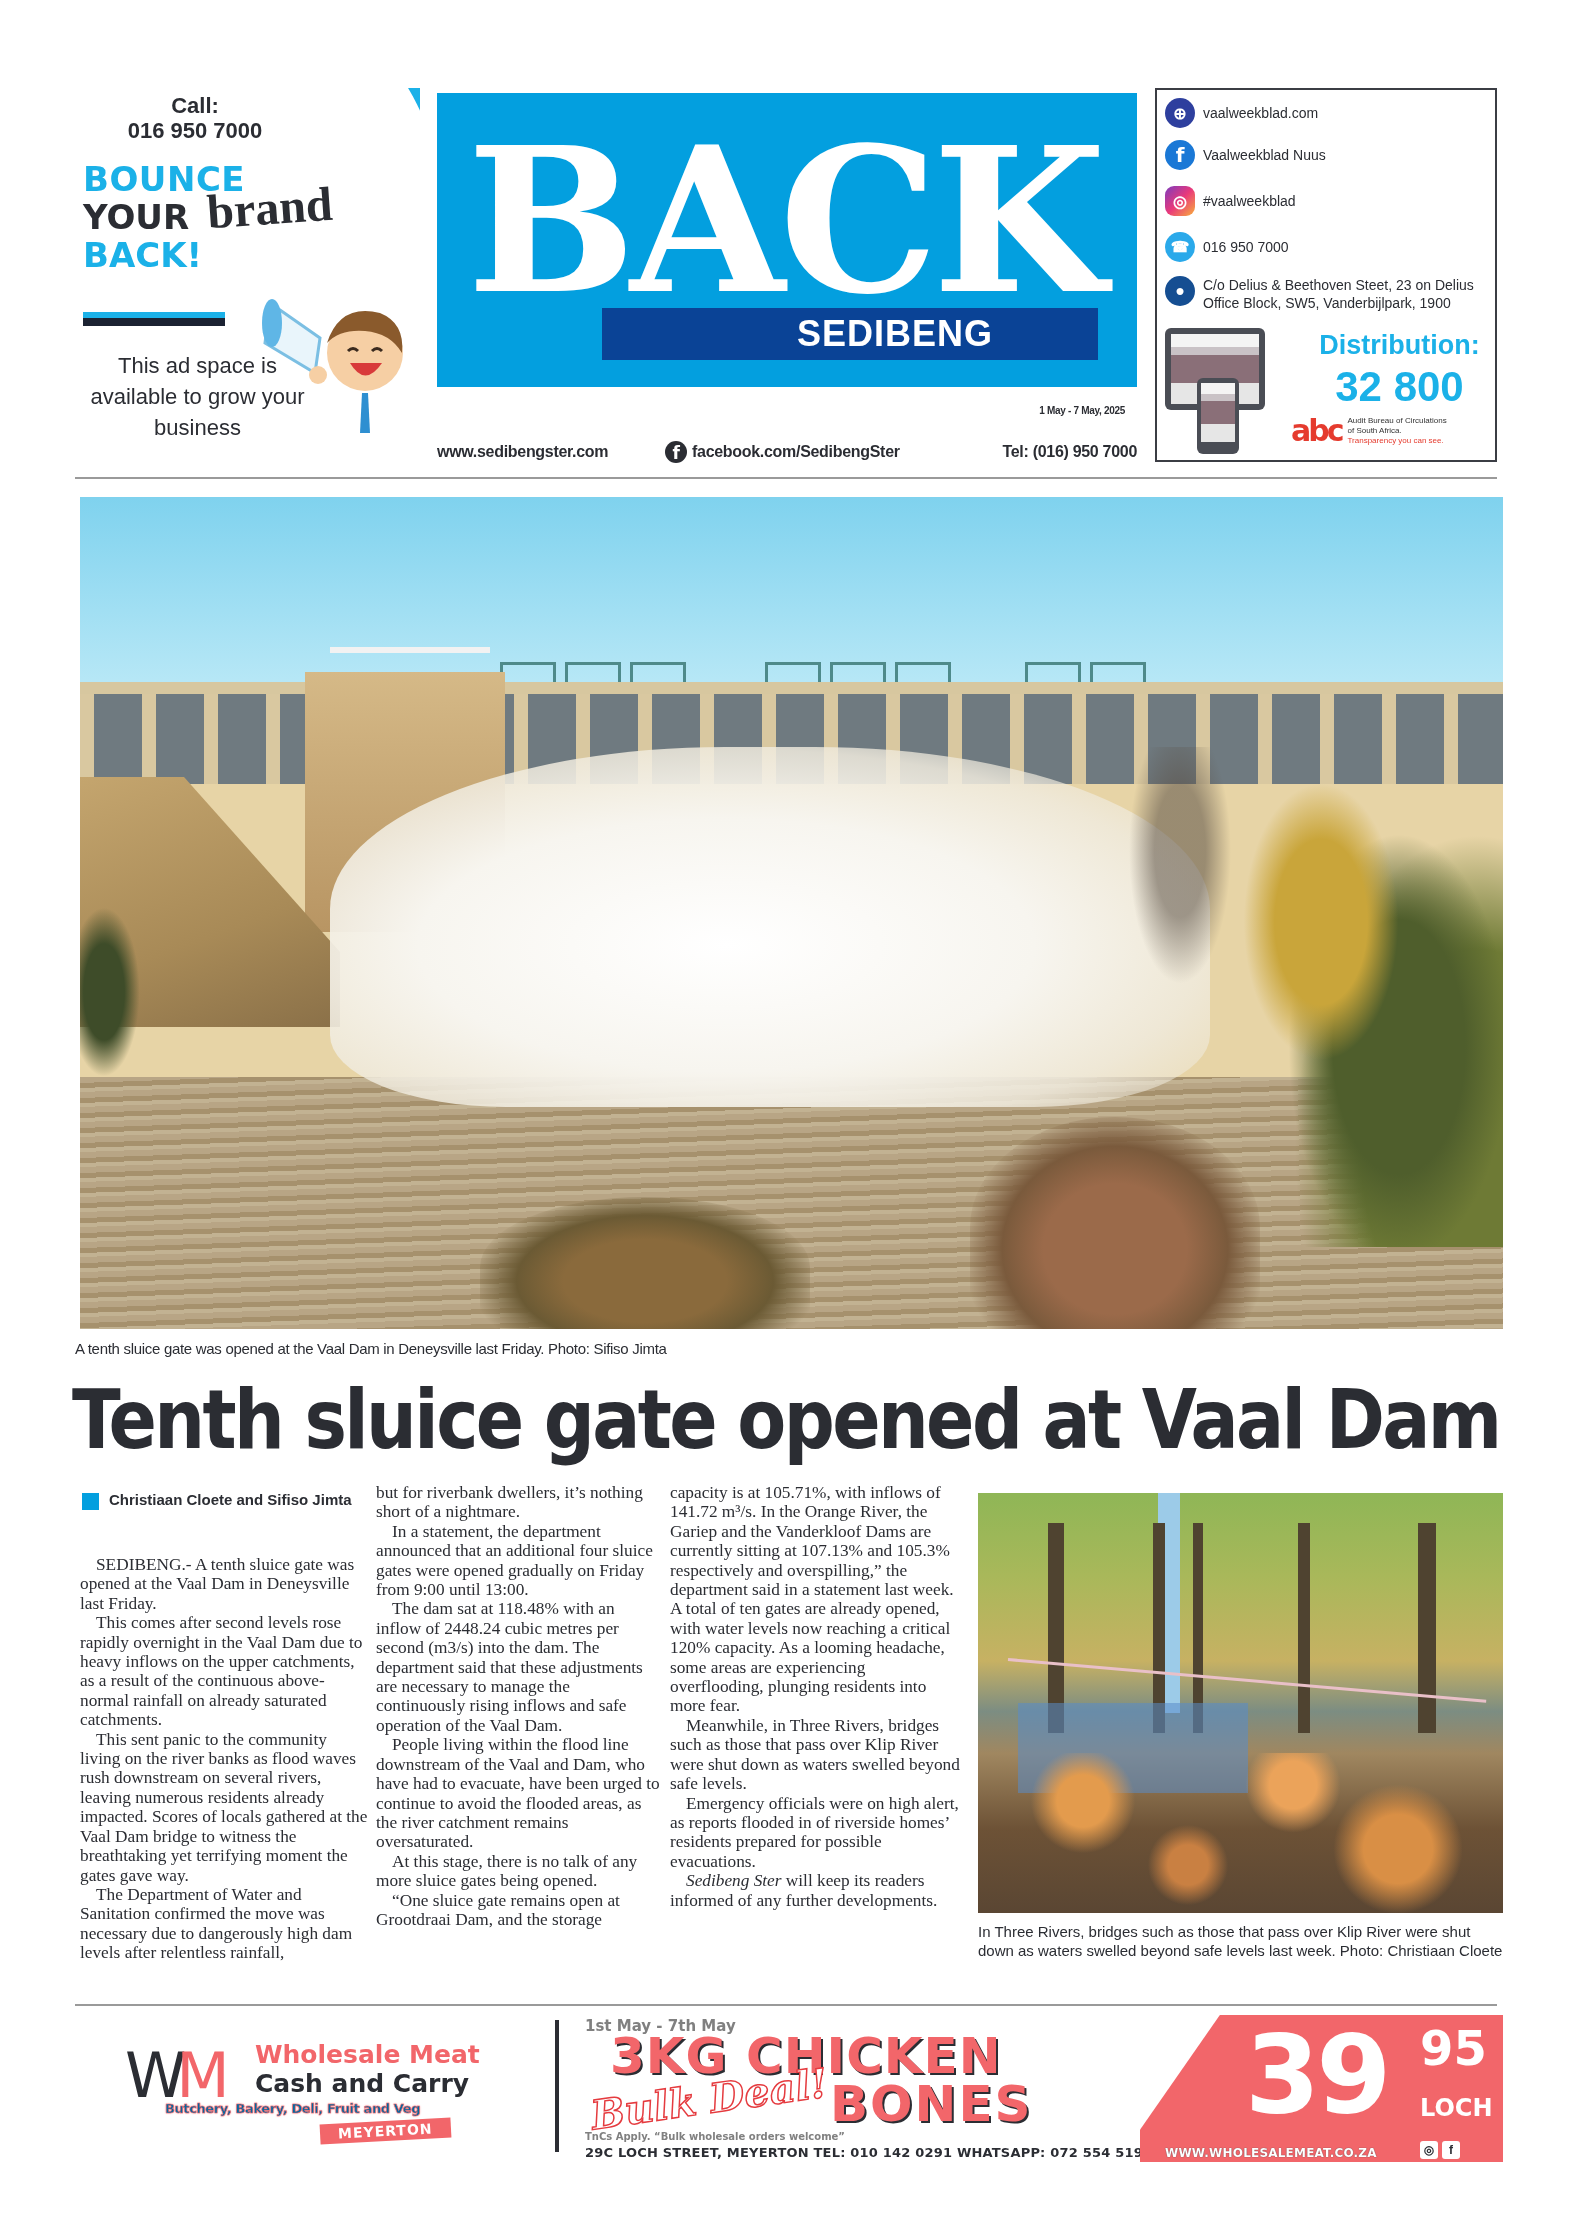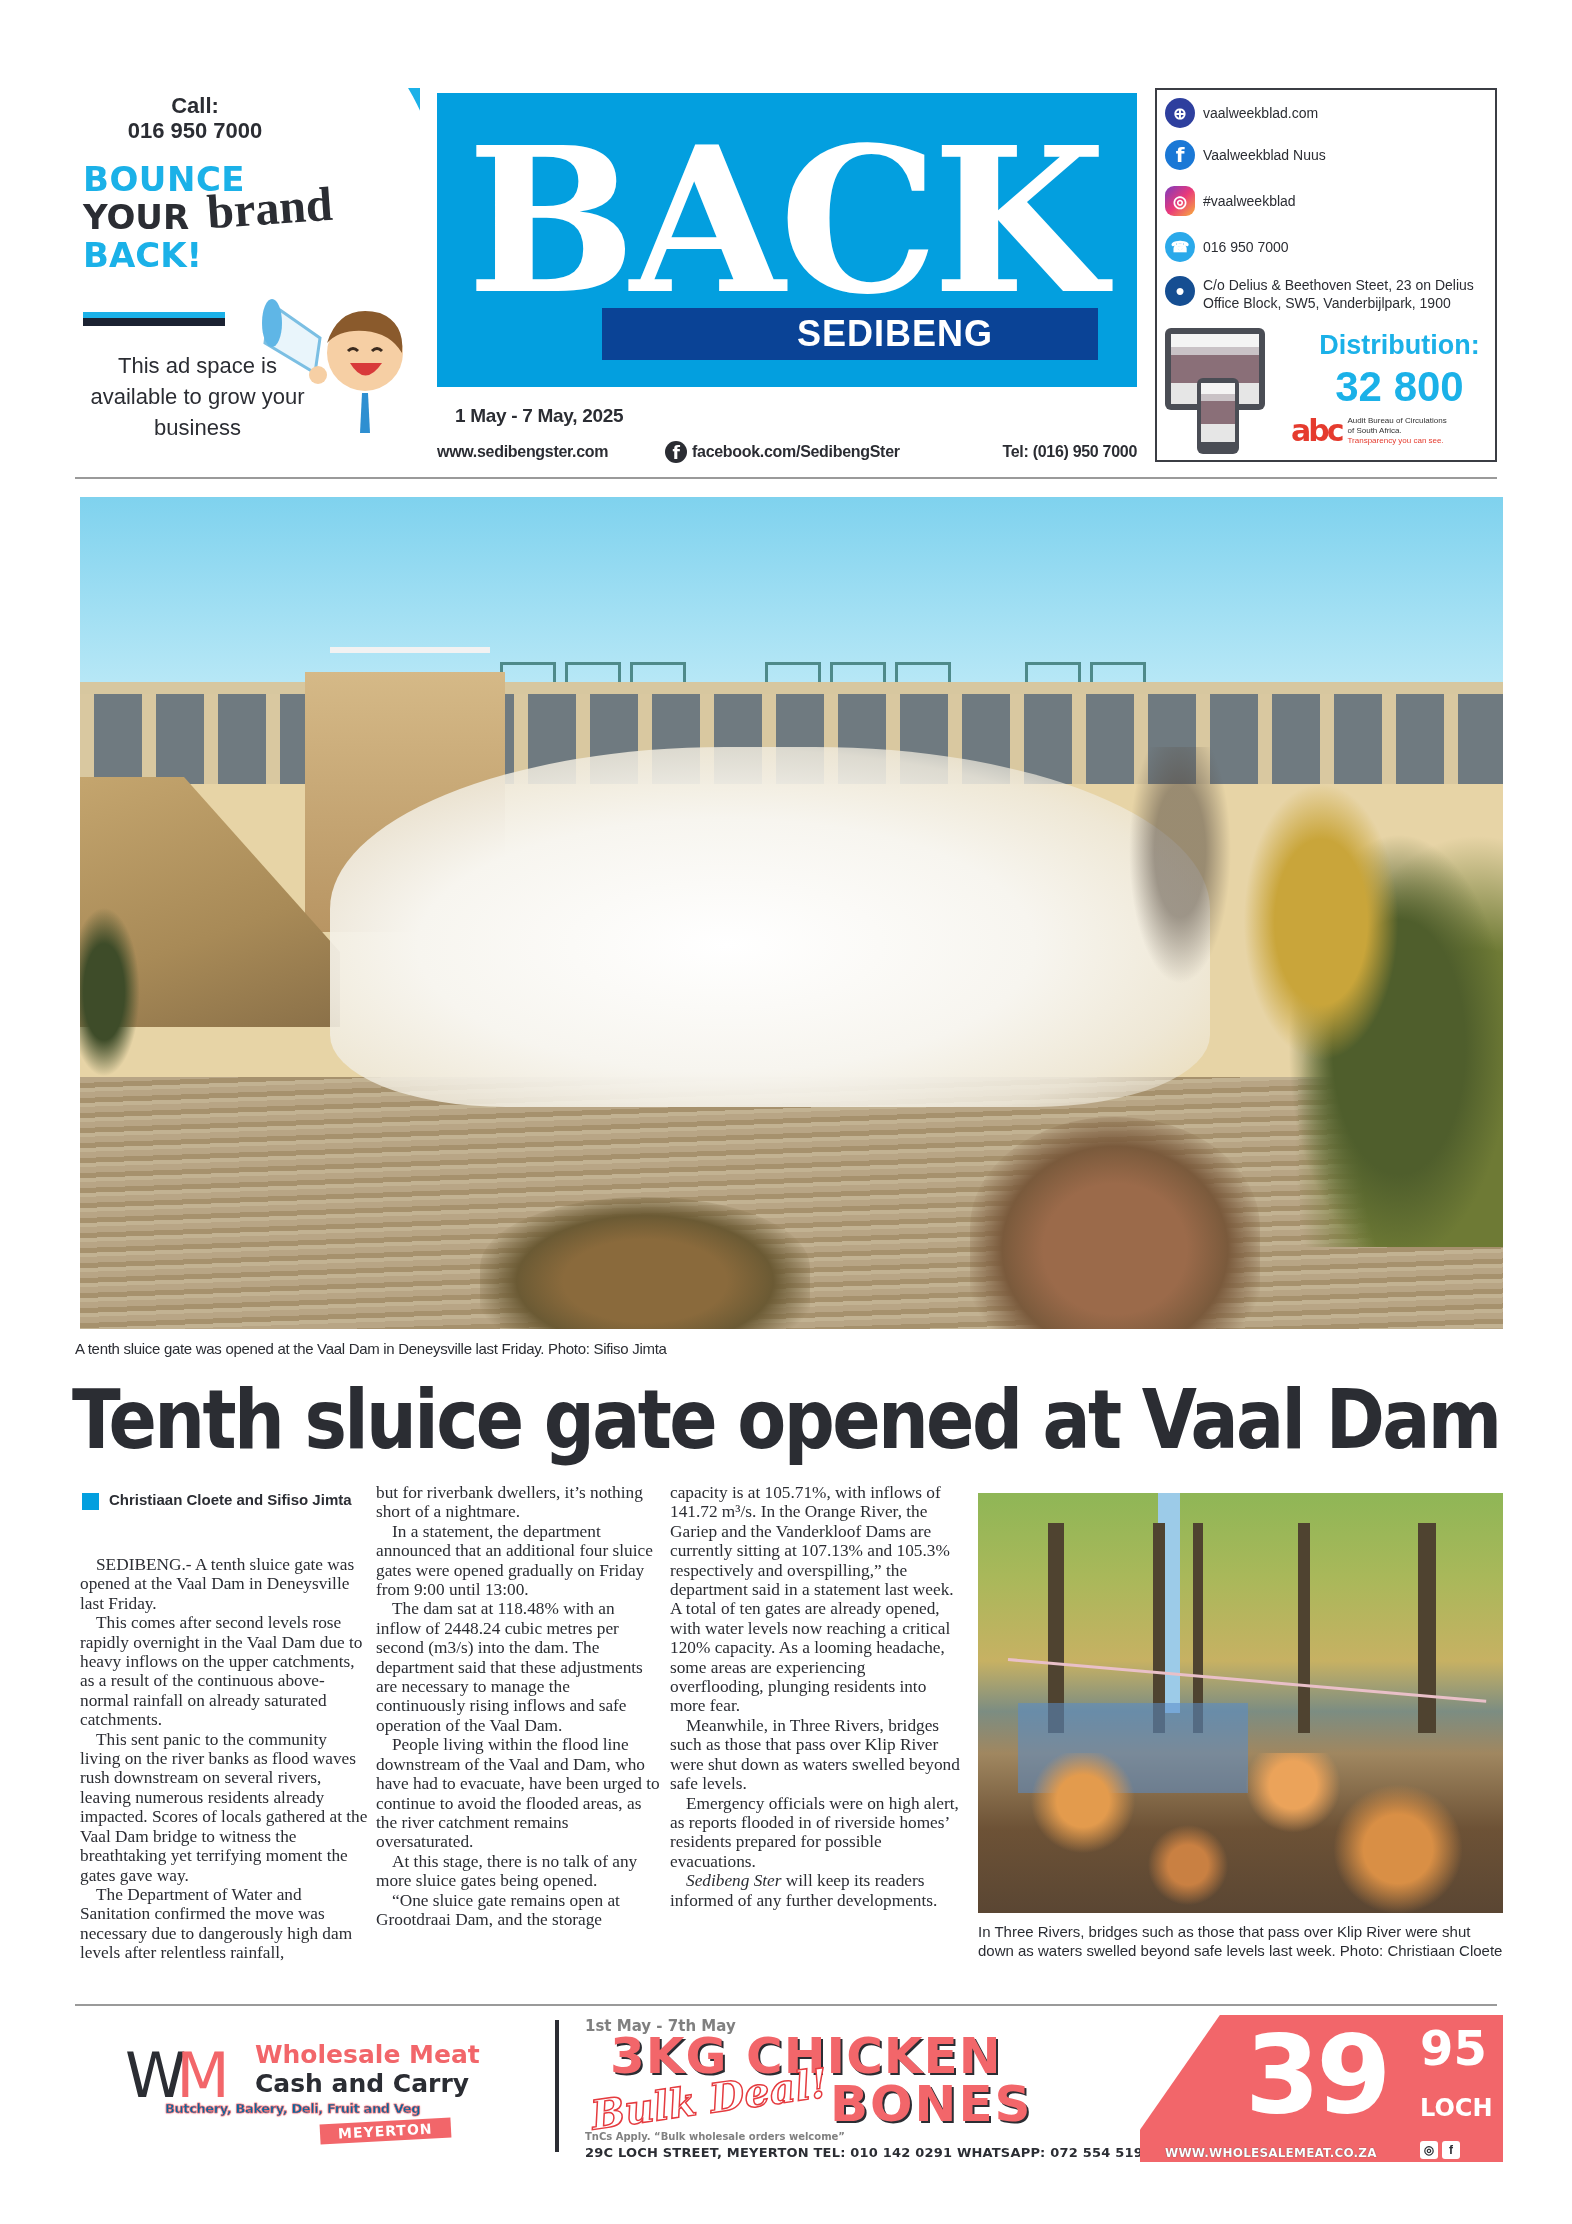--- a/index.html
+++ b/index.html
@@ -19,21 +19,21 @@
   .left-ad .bar-dark { position: absolute; left: 8px; top: 230px; width: 142px; height: 8px; background: #1b2232; }
   .left-ad .ad-body { position: absolute; left: 0; top: 262px; width: 245px; text-align: center; font-size: 22px; line-height: 31px; color: #2b2d33; }
   .mascot { position: absolute; left: 185px; top: 175px; width: 150px; height: 190px; }
 
   
   .masthead { position: absolute; left: 437px; top: 93px; width: 700px; height: 294px; background: #039fdf; overflow: hidden; }
   .masthead .ster { position: absolute; left: 30px; top: 8px; font-family: "DejaVu Serif", serif; font-weight: bold; color: #fff; font-size: 200px; line-height: 240px; letter-spacing: -6px; }
   .masthead .sed-band { position: absolute; left: 165px; top: 215px; width: 496px; height: 52px; background: #0a4396; }
   .masthead .sed-text { position: absolute; left: 0; top: 0; width: 100%; padding-left: 90px; text-align: center; font-weight: bold; font-size: 36px; line-height: 52px; color: #fff; letter-spacing: 1px; }
 
-  .dateline { position: absolute; left: 455px; top: 405px; width: 700px; text-align: left; font-weight: bold; font-size: 19px; color: #2b2d33; letter-spacing: -0.3px; }
+  .dateline { position: absolute; left: 425px; top: 405px; width: 700px; text-align: right; font-weight: bold; font-size: 10px; color: #2b2d33; letter-spacing: -0.3px; }
   .contact-row { position: absolute; left: 437px; top: 441px; width: 700px; height: 24px; font-weight: bold; font-size: 16px; color: #2b2d33; letter-spacing: -0.3px; }
   .contact-row .web { position: absolute; left: 0; top: 2px; }
   .contact-row .fb { position: absolute; left: 228px; top: 0; display: flex; align-items: center; gap: 5px; }
   .contact-row .tel { position: absolute; right: 0; top: 2px; }
   .fb-circle { width: 22px; height: 22px; border-radius: 50%; background: #2b2d33; color: #fff; font-size: 17px; font-weight: bold; text-align: center; line-height: 24px; font-family: "DejaVu Sans", sans-serif; }
 
   
   .info-box { position: absolute; left: 1155px; top: 88px; width: 342px; height: 374px; border: 2px solid #3b3d44; background: #fff; }
   .info-row { position: absolute; left: 8px; display: flex; align-items: center; gap: 8px; font-size: 14px; color: #2b2d33; }
   .ic { width: 30px; height: 30px; border-radius: 50%; display: flex; align-items: center; justify-content: center; color: #fff; font-weight: bold; font-size: 16px; flex-shrink: 0; }

